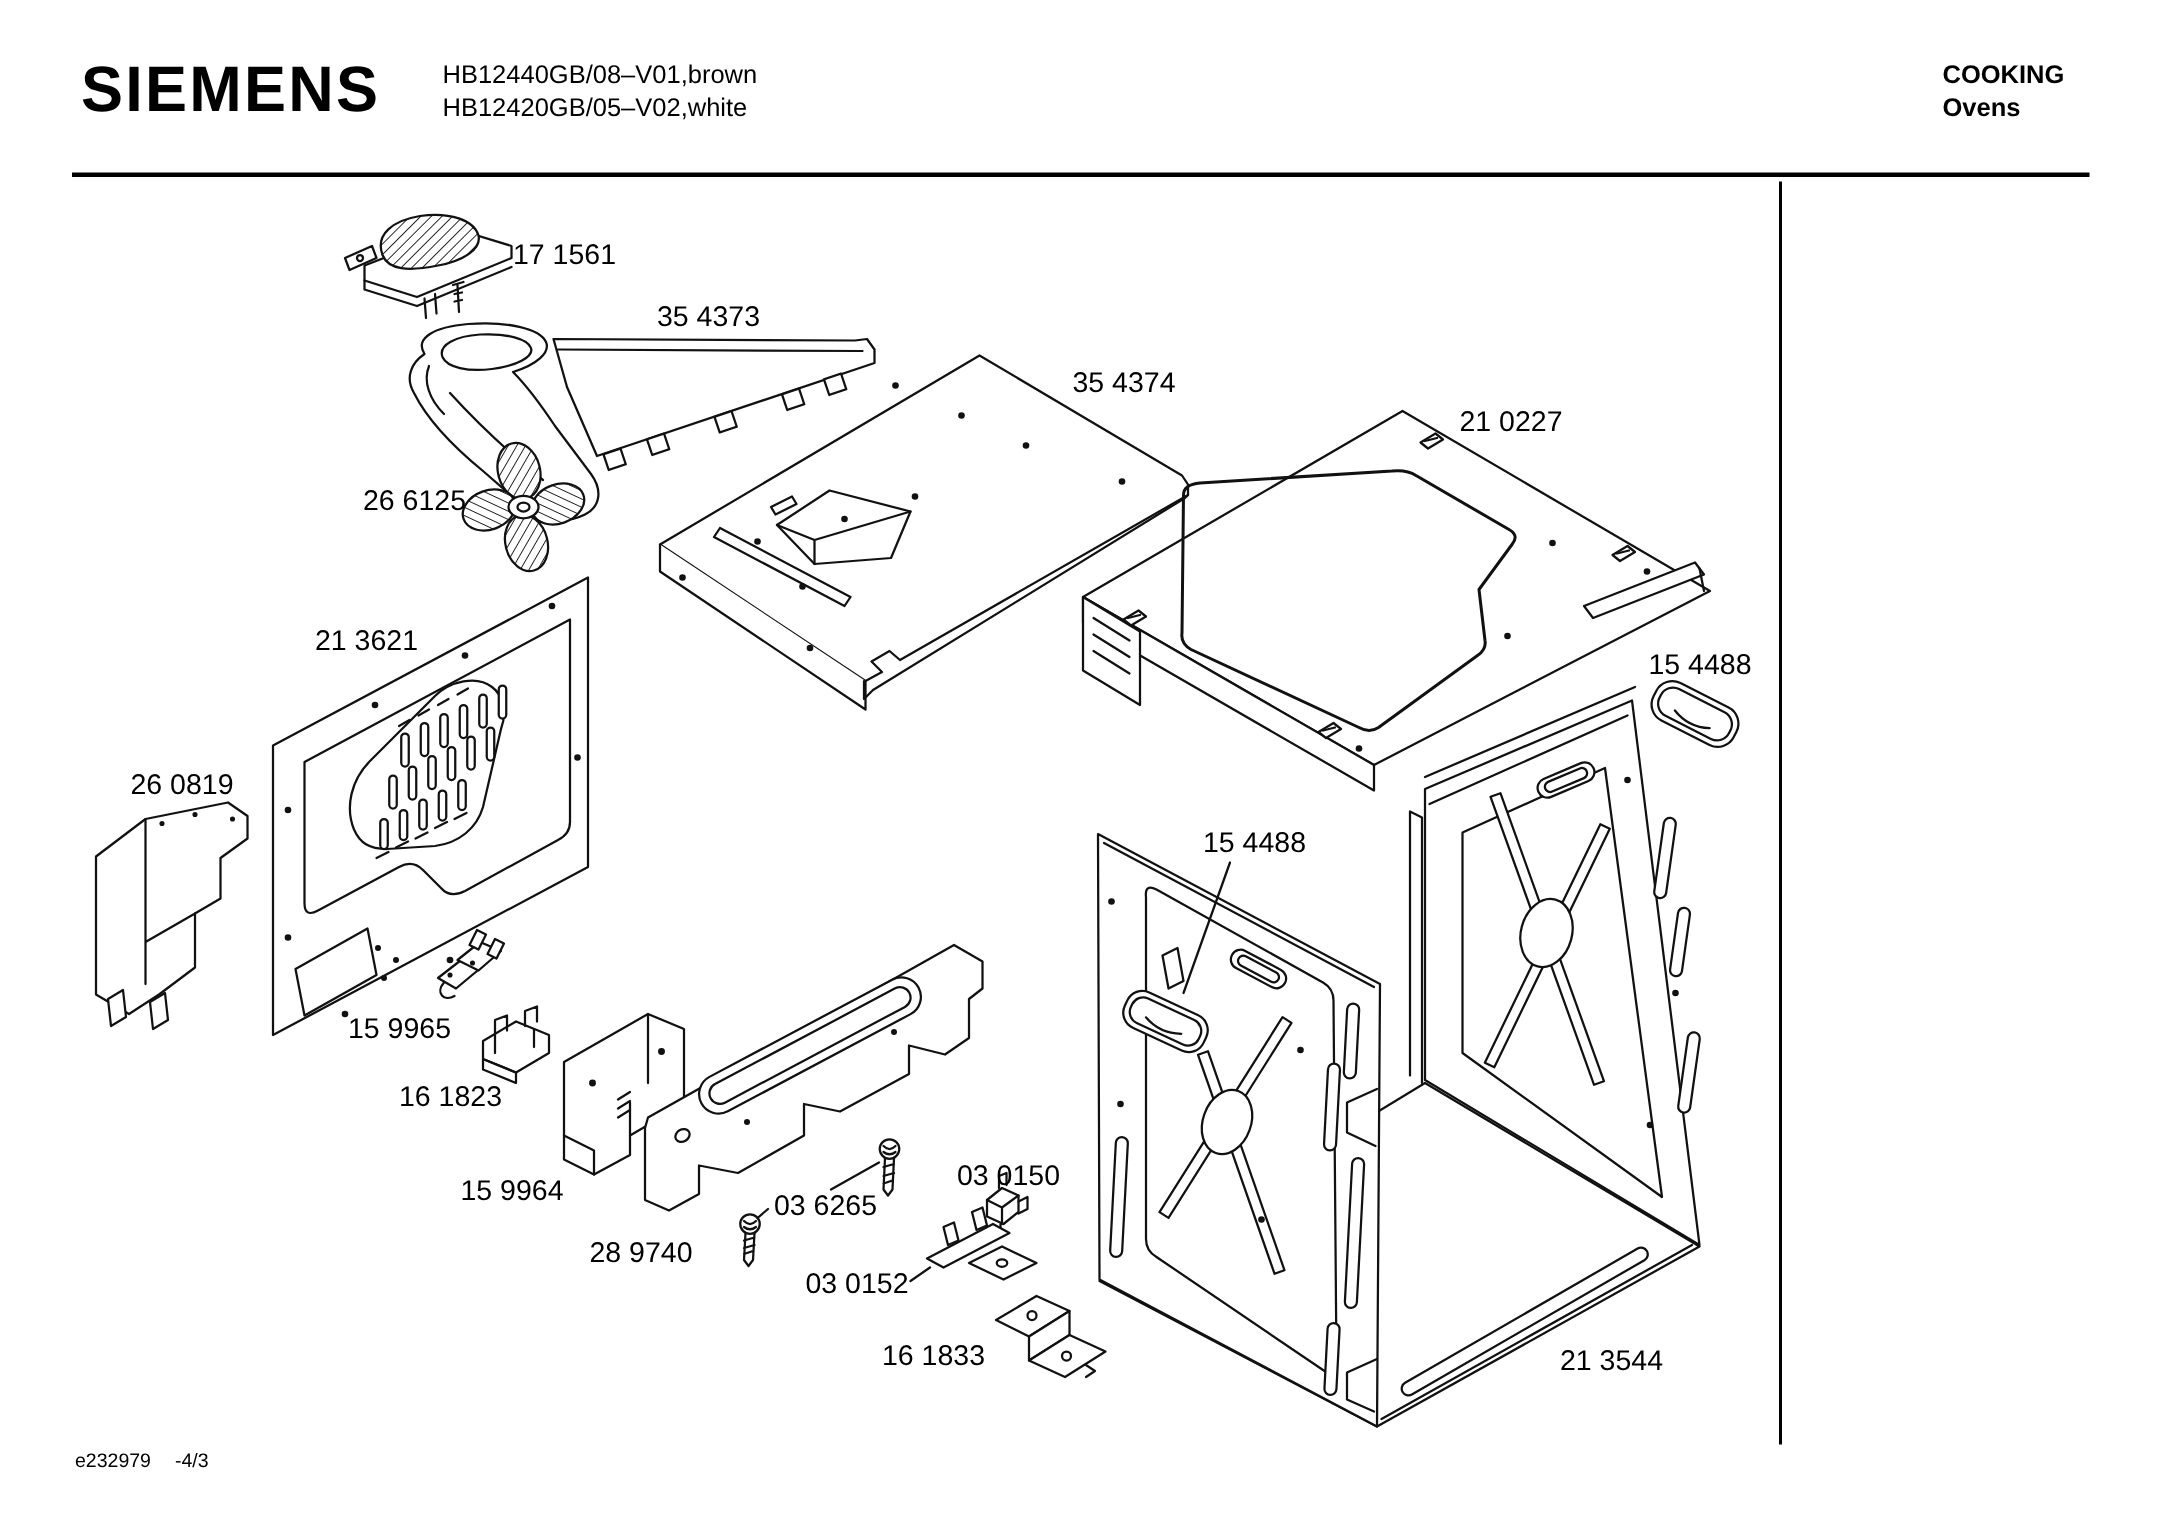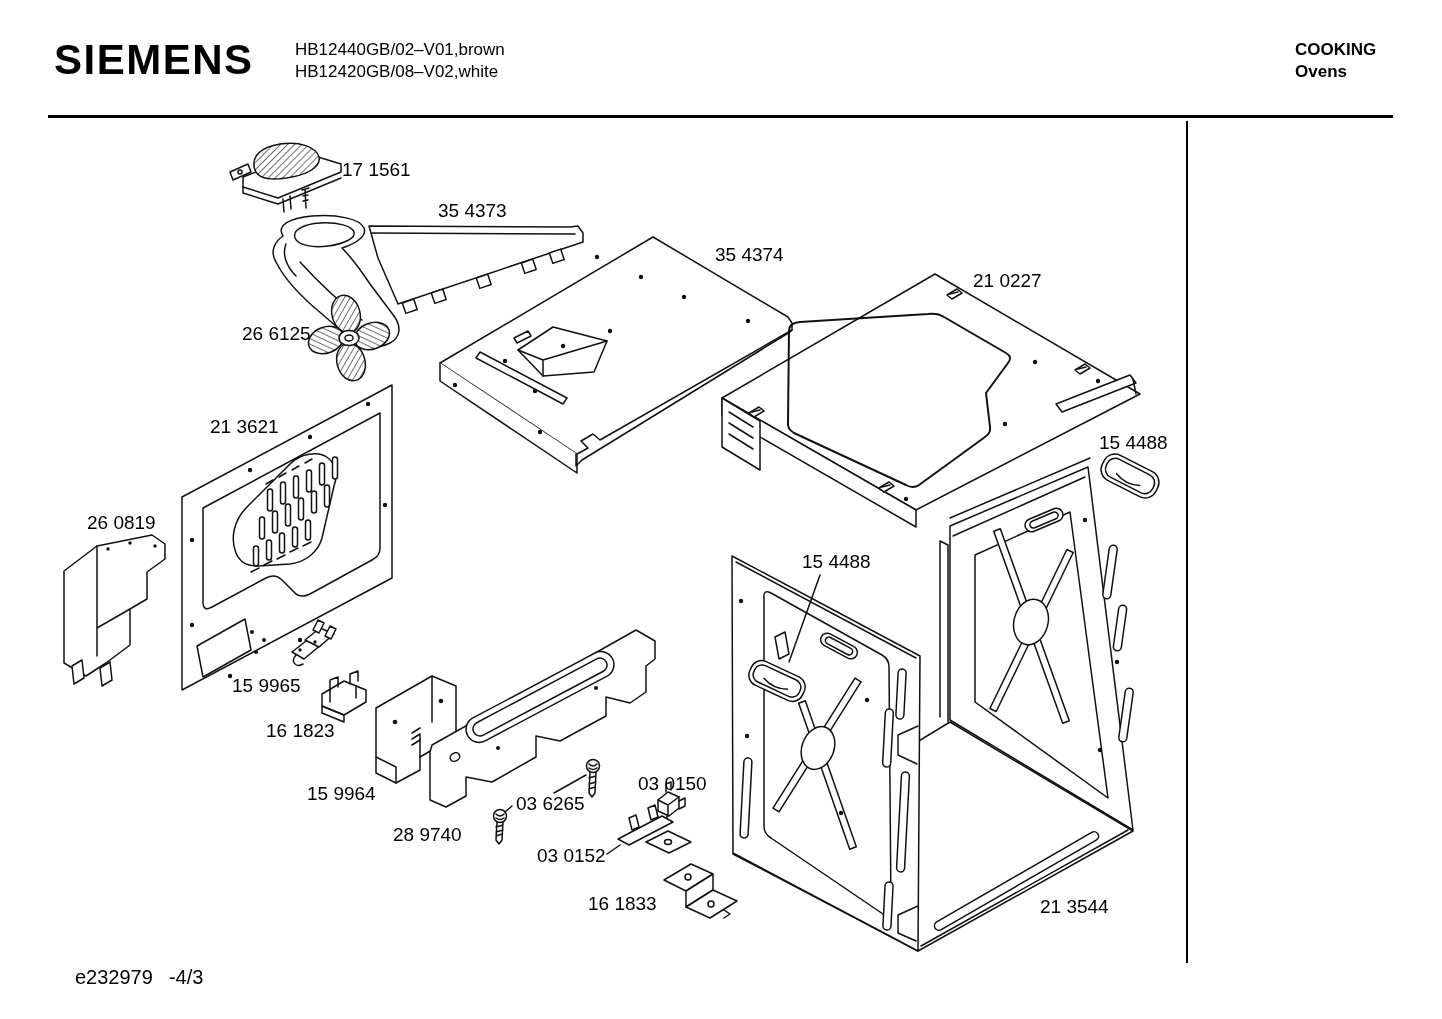--- a/index.html
+++ b/index.html
@@ -4,32 +4,32 @@
 <style>
   html,body{margin:0;padding:0;background:#fff;}
   body{width:1442px;height:1019px;position:relative;overflow:hidden;
        font-family:"Liberation Sans",sans-serif;color:#000;}
   .hdr-brand{position:absolute;left:54px;top:36px;font-size:42px;font-weight:700;
              letter-spacing:1.5px;transform:scaleY(1.02);}
   .hdr-models{position:absolute;left:295px;top:39px;font-size:17px;line-height:22px;}
   .hdr-cat{position:absolute;left:1295px;top:39px;font-size:17px;line-height:22px;font-weight:bold;}
   .hrule{position:absolute;left:48px;top:115px;width:1345px;height:3px;background:#000;}
   .vrule{position:absolute;left:1186px;top:121px;width:2px;height:842px;background:#000;}
-  .footer{position:absolute;left:50px;top:966px;font-size:20px;margin-left:25px;}
+  .footer{position:absolute;left:50px;top:966px;font-size:13px;}
   .footer .sheet{margin-left:16px;}
   svg.diagram{position:absolute;left:0;top:0;}
   svg text{font-family:"Liberation Sans",sans-serif;font-size:19px;fill:#000;stroke:none;}
 </style>
 </head>
 <body>
 
 <div class="hdr-brand">SIEMENS</div>
 <div class="hdr-models">
-  <div>HB12440GB/02–V01,brown</div>
-  <div>HB12420GB/08–V02,white</div>
+  <div>HB12440GB/08–V01,brown</div>
+  <div>HB12420GB/05–V02,white</div>
 </div>
 <div class="hdr-cat">
   <div>COOKING</div>
   <div>Ovens</div>
 </div>
 <div class="hrule"></div>
 <div class="vrule"></div>
 
 <svg class="diagram" width="1442" height="1019" viewBox="0 0 1442 1019" xmlns="http://www.w3.org/2000/svg">
   <defs>

